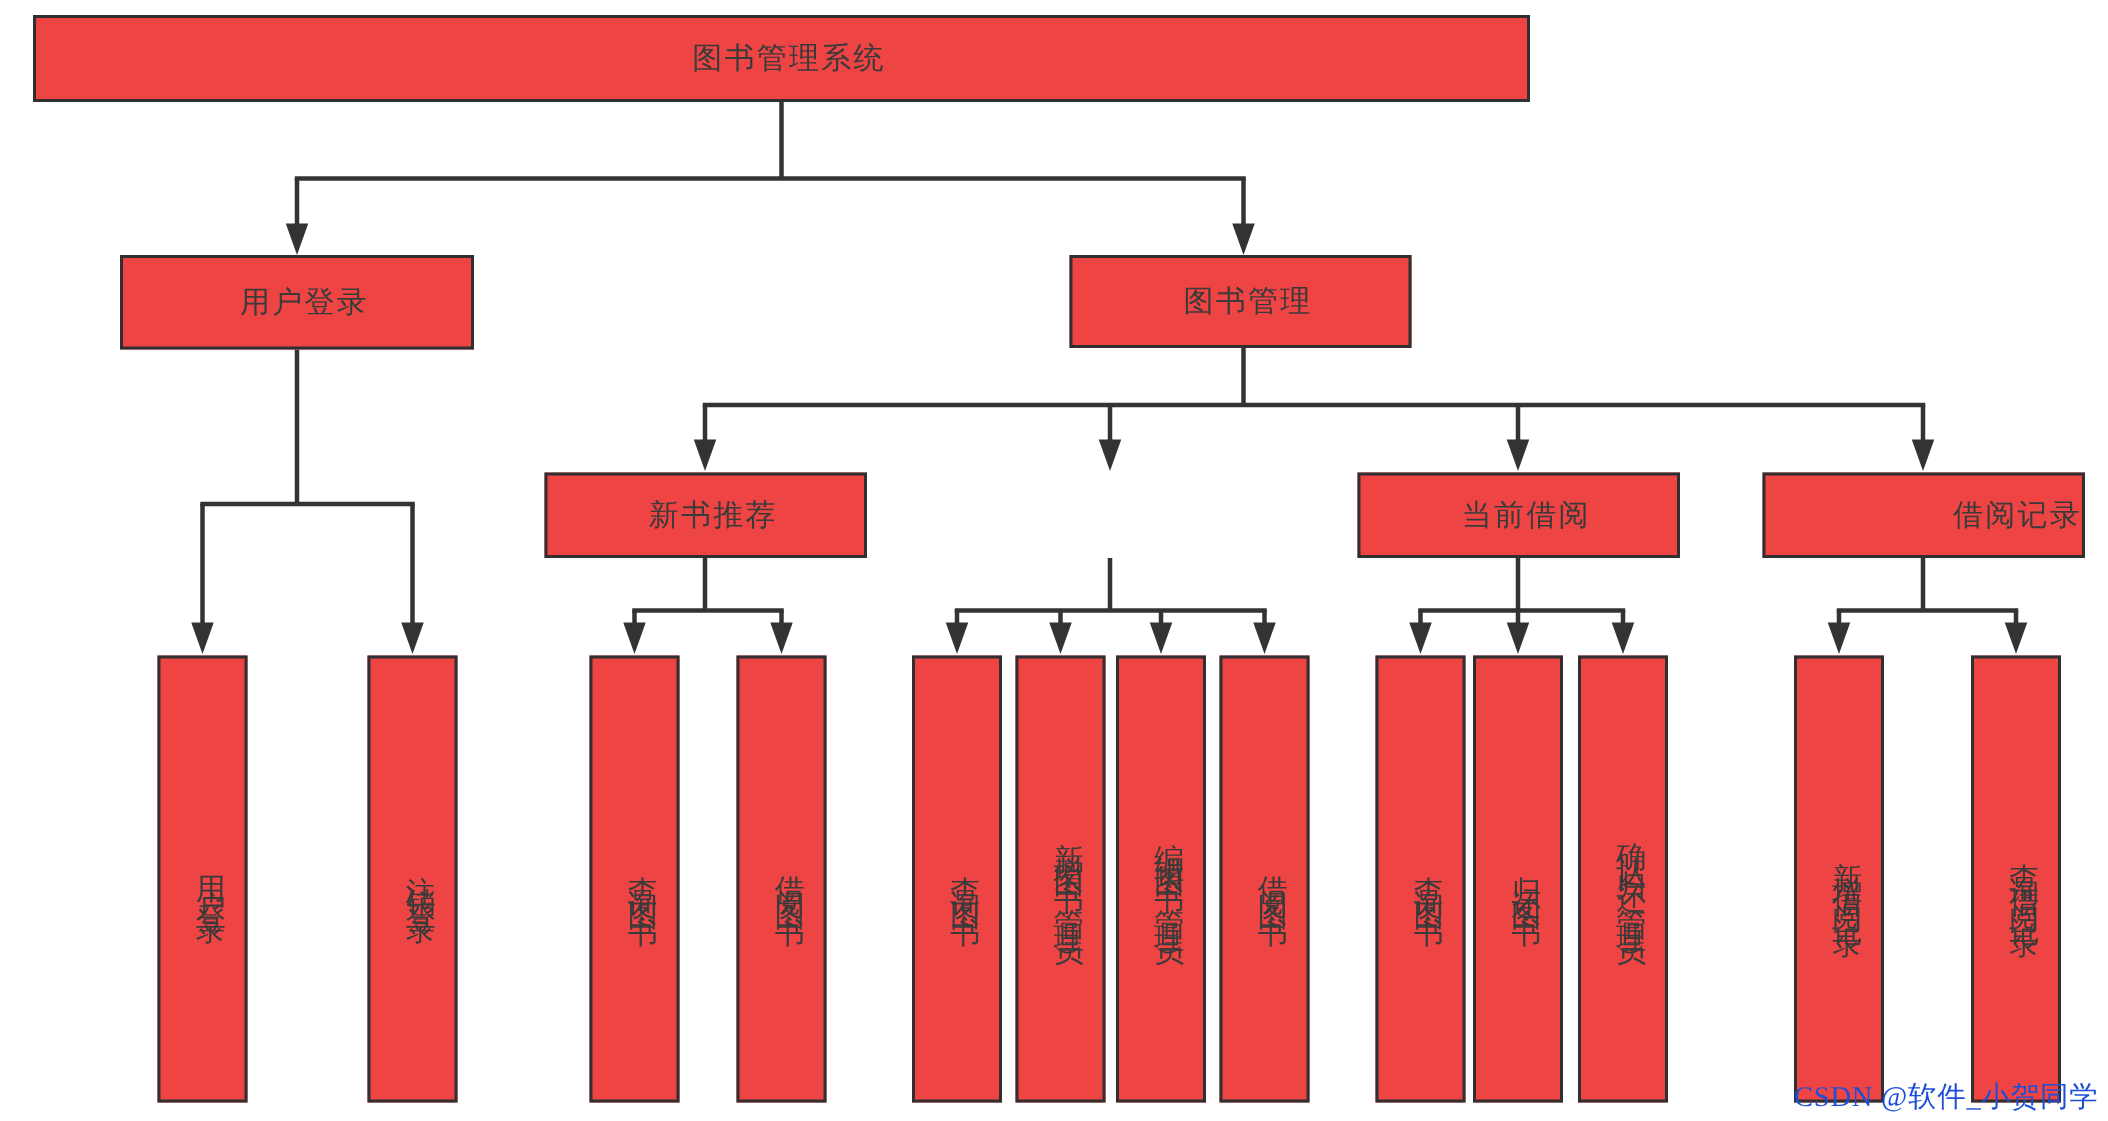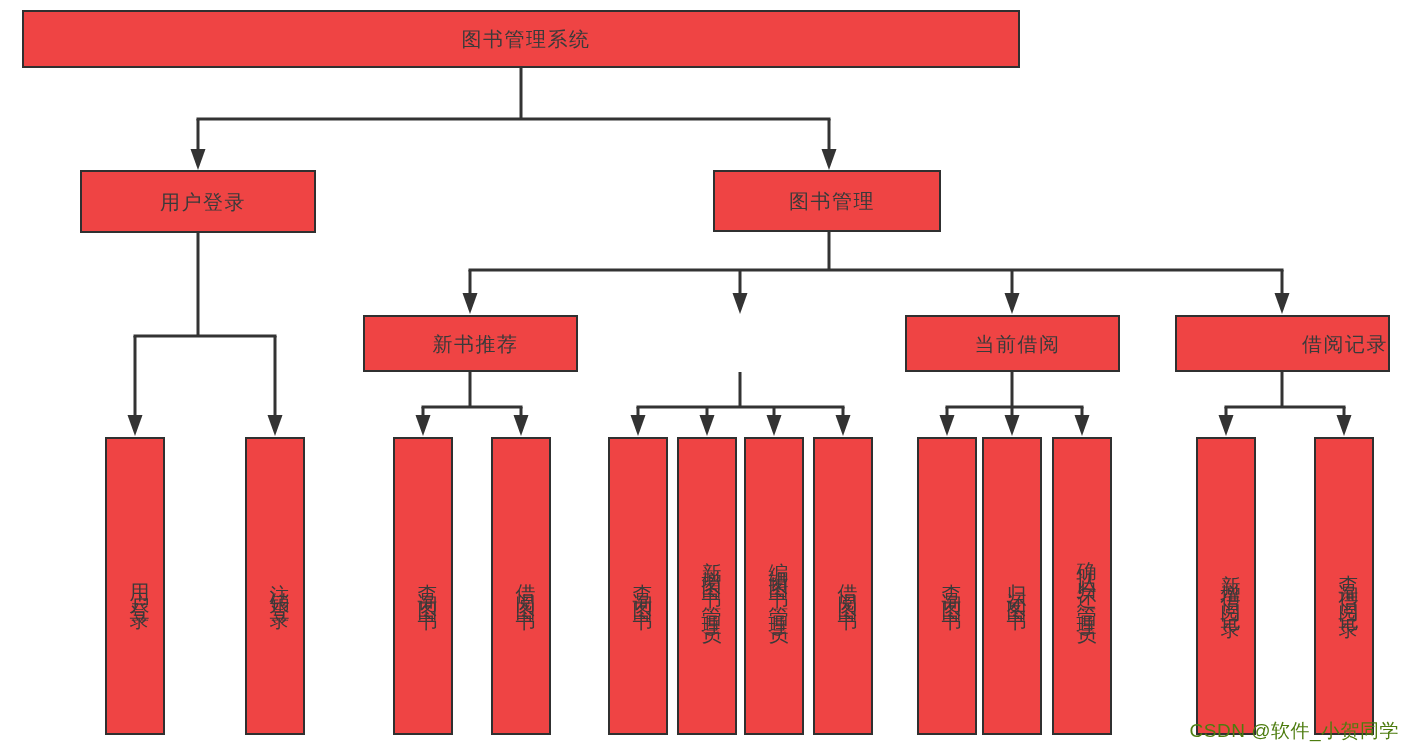--- a/index.html
+++ b/index.html
@@ -71,22 +71,23 @@
   .leaf-10 { left: 982px;  }
   .leaf-11 { left: 1052px; }
   .leaf-12 { left: 1196px; }
   .leaf-13 { left: 1314px; }
   .watermark {
     position: absolute;
     right: 6px;
     bottom: 3px;
     font-size: 19px;
     letter-spacing: 0.5px;
-    color: #4d7c0f;
+    color: #1d4ed8;
     z-index: 5;
+    font-family: Liberation Serif, serif;
   }
   line { stroke: #333333; stroke-width: 3; }
   polygon { fill: #333333; }
 </style>
 </head>
 <body>
 
 <div class="canvas">
 
   <svg class="wires" viewBox="0 0 1405 747" xmlns="http://www.w3.org/2000/svg">

